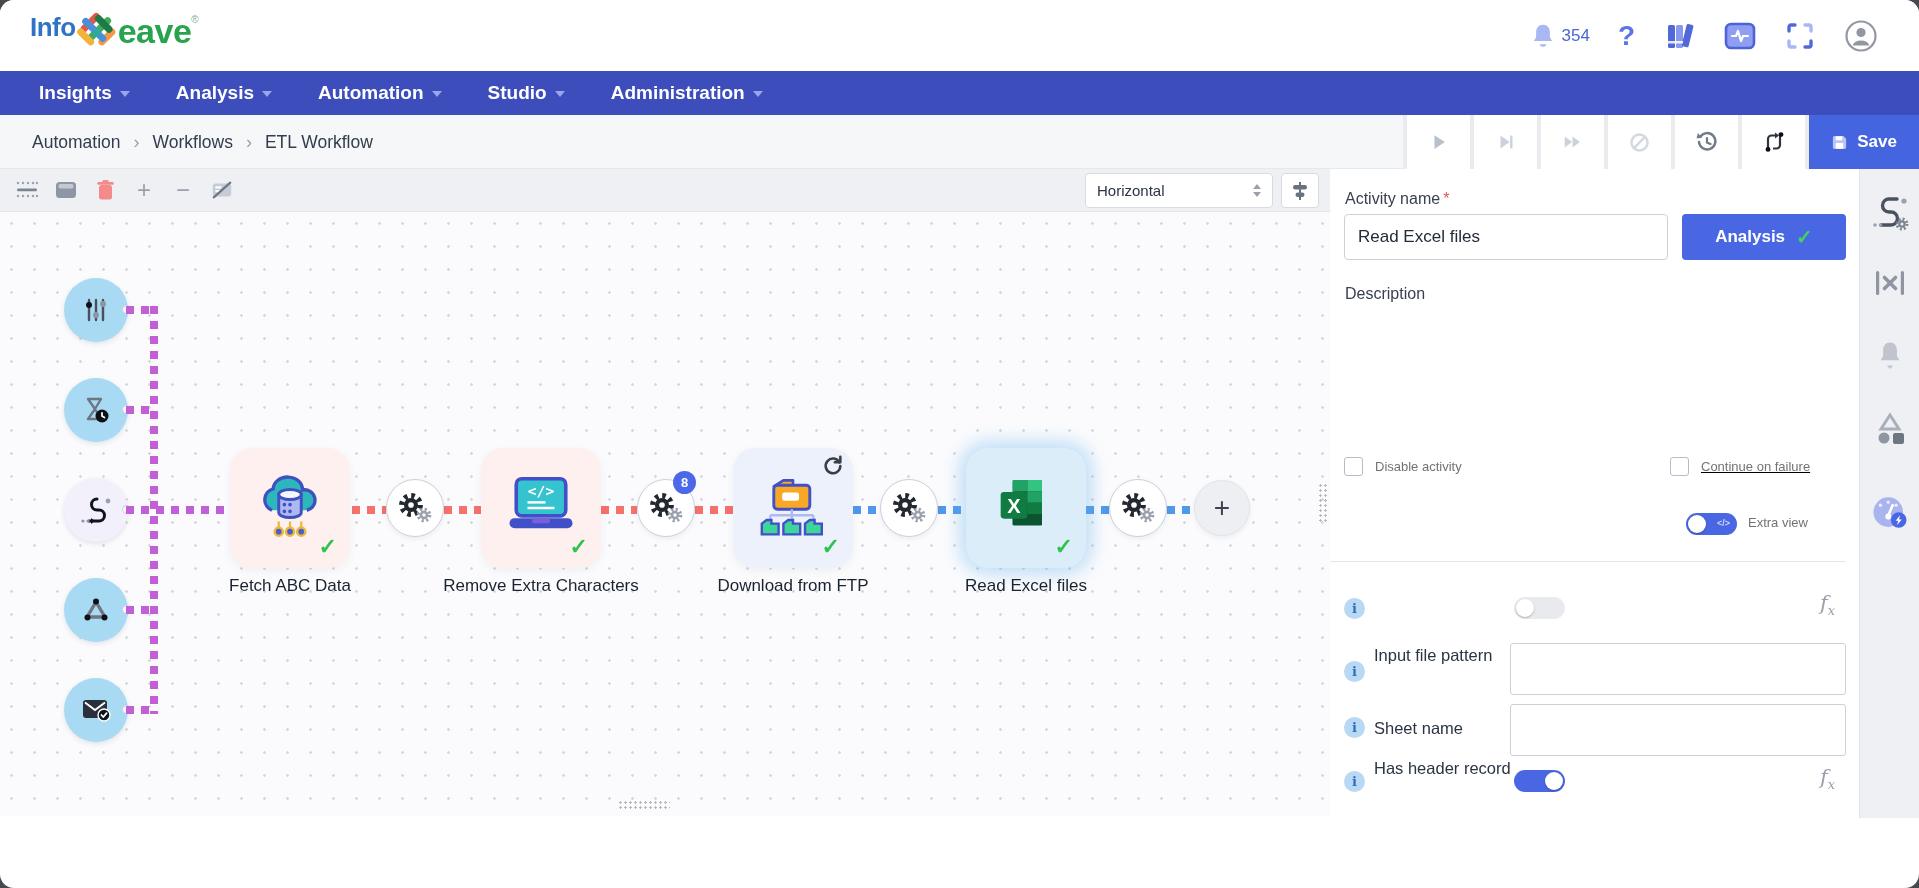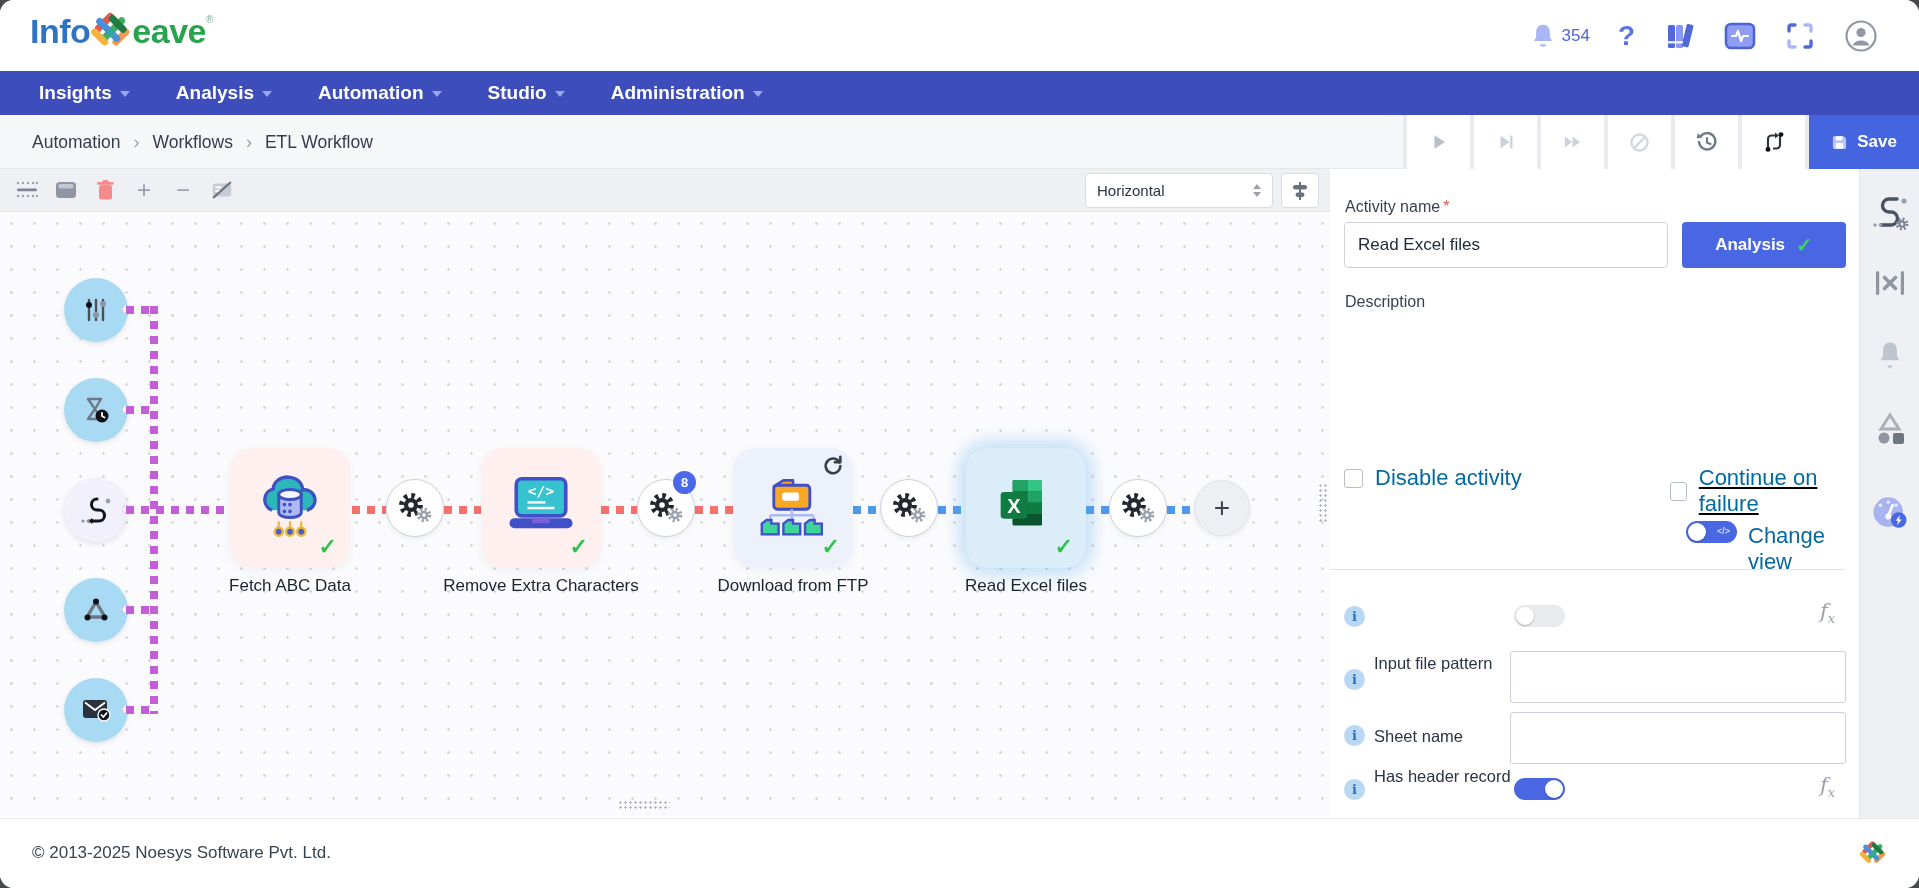--- a/index.html
+++ b/index.html
@@ -2,21 +2,21 @@
 <html><head>
 <meta charset="utf-8">
 <style>
   * { box-sizing: border-box; margin: 0; padding: 0; }
   html,body { width:1919px; height:888px; background:#46494e; font-family:"Liberation Sans",sans-serif; }
   .app { position:absolute; inset:0; background:#fff; border-radius:14px; overflow:hidden; }
 
   
   .topbar { position:absolute; left:0; top:0; right:0; height:71px; background:#fff; }
   .logo { position:absolute; left:30px; top:12px; display:flex; align-items:flex-start; }
-  .logo .p1 { font-size:34px; font-weight:700; color:#2f74c4; letter-spacing:-.5px; }
+  .logo .p1 { font-size:26px; font-weight:700; color:#2f74c4; letter-spacing:-.5px; }
   .logo .p2 { font-size:34px; font-weight:700; color:#28a44e; letter-spacing:-.5px; }
   .logo svg { margin:-4px -3px 0 -3px; }
   .logo .reg { font-size:10px; color:#8a9; margin-top:2px; }
   .hicons { position:absolute; right:40px; top:0; height:71px; display:flex; align-items:center; gap:28px; }
   .bellwrap { display:flex; align-items:center; gap:4px; }
   .bellcount { font-size:17px; color:#4b66d9; }
   .qmark { font-size:28px; font-weight:700; color:#5b76e8; }
 
   
   .navbar { position:absolute; left:0; top:71px; right:0; height:44px; background:#3d4dbb; display:flex; align-items:center; padding-left:39px; gap:46px; }
@@ -66,30 +66,30 @@
   .gearcircle .g2 { position:absolute; left:29px; top:27px; color:#9aa1ac; }
   .badge8 { position:absolute; top:-9px; right:-2px; width:23px; height:23px; border-radius:50%; background:#4a68e8; color:#fff; font-size:13px; font-weight:700; display:flex; align-items:center; justify-content:center; }
   .plusnode { position:absolute; left:1194px; top:268px; width:56px; height:56px; border-radius:50%; background:#edeff3; border:1px solid #e2e4e9; display:flex; align-items:center; justify-content:center; font-size:28px; color:#3c434e; cursor:pointer; box-shadow:0 2px 5px rgba(40,60,90,.08); }
   .refreshtr { position:absolute; top:7px; right:9px; }
   .grip-h { position:absolute; left:618px; bottom:5px; width:52px; height:11px;
     background-image:radial-gradient(circle,#b4b9c2 1.1px,transparent 1.3px); background-size:5px 5px; cursor:grab; }
   .grip-v { position:absolute; left:1318px; top:314px; width:11px; height:40px; z-index:5;
     background-image:radial-gradient(circle,#b4b9c2 1.1px,transparent 1.3px); background-size:5px 5px; cursor:grab; }
 
   
-  .panel { position:absolute; left:1330px; top:8px; width:529px; height:649px; background:#fff; }
+  .panel { position:absolute; left:1330px; top:0; width:529px; height:649px; background:#fff; }
   .plabel { position:absolute; font-size:16px; color:#38414f; }
   .req { color:#e2574c; margin-left:3px; }
   .name-input { position:absolute; left:14px; top:45px; width:324px; height:46px; border:1px solid #ccd1d9; border-radius:4px; font-size:17px; color:#212b3a; padding:0 13px; font-family:inherit; }
   .validate { position:absolute; left:352px; top:45px; width:164px; height:46px; background:#4a67e3; border:none; border-radius:4px; color:#fff; font-size:17px; font-weight:700; display:flex; align-items:center; justify-content:center; gap:11px; cursor:pointer; font-family:inherit; }
   .validate .vchk { color:#3fd45f; font-size:20px; font-weight:900; }
   .desc { position:absolute; left:14px; top:141px; width:502px; height:150px; border:1px solid #ccd1d9; border-radius:3px; font-size:16px; color:#212b3a; padding:11px 13px; resize:none; font-family:inherit; }
   .cbgroup { position:absolute; top:288px; display:flex; align-items:center; gap:12px; }
   .cbox { width:19px; height:19px; border:1.5px solid #b6bdc9; border-radius:3px; background:#fff; cursor:pointer; }
-  .cblabel { font-size:22px; color:#0369a1; }
+  .cblabel { font-size:13px; color:#737373; }
   .toggle { position:relative; width:51px; height:22px; border-radius:11px; cursor:pointer; }
   .toggle .knob { position:absolute; top:2px; width:18px; height:18px; background:#fff; border-radius:50%; box-shadow:0 1px 2px rgba(0,0,0,.25); }
   .toggle.on { background:#4a67e3; } .toggle.on .knob { left:31px; }
   .toggle.off { background:#e8eaee; } .toggle.off .knob { left:2px; }
   .toggle.codeview { background:#4a67e3; } .toggle.codeview .knob { left:2px; }
   .toggle.codeview::after { content:"</>"; position:absolute; right:7px; top:5px; font-size:9px; color:#cdd6fa; font-weight:700; }
   .pdivider { position:absolute; left:0; top:392px; width:516px; height:1px; background:#e4e6e9; }
   .ibadge { position:absolute; width:21px; height:21px; border-radius:50%; background:#b9d8f4; color:#2b6fc0; font-size:13px; font-weight:700; font-family:"DejaVu Serif",serif; display:flex; align-items:center; justify-content:center; }
   .flabel { position:absolute; left:44px; width:146px; font-size:16.5px; color:#2b3443; line-height:26px; }
   .finput { position:absolute; left:180px; width:336px; height:52px; border:1px solid #ccd1d9; border-radius:3px; font-size:16px; padding:0 12px; font-family:inherit; color:#212b3a; }
@@ -537,21 +537,21 @@
         <span class="cblabel">Disable activity</span>
       </div>
       <div class="cbgroup" style="left:340px;text-decoration:underline;">
         <span class="cbox"></span>
         <span class="cblabel">Continue on failure</span>
       </div>
 
       <div class="toggle codeview" style="position:absolute; left:356px; top:344px;">
           <span class="knob"></span>
         </div>
-      <div class="cblabel" style="position:absolute; left:418px; top:346px;">Change view</div>
+      <div class="cblabel" style="position:absolute; left:418px; top:346px;">Extra view</div>
 
       <div class="pdivider"></div>
 
       <span class="ibadge" style="left:14px; top:429px;">i</span>
       <div class="toggle off" style="position:absolute; left:184px; top:428px;">
           <span class="knob"></span>
         </div>
       <span class="fx" style="top:422px;"><span>f</span><sub>x</sub></span>
 
       <span class="ibadge" style="left:14px; top:492px;">i</span>
@@ -621,19 +621,13 @@
             </g>
           <line x1="21" y1="25" x2="26" y2="13" stroke="#fff" stroke-width="3" stroke-linecap="round"></line>
           <circle cx="21" cy="26" r="3.4" fill="#fff"></circle>
           <circle cx="33" cy="30" r="9" fill="#4a67e3"></circle>
           <path d="M34.5 24.5 L29.5 31 h3 l-1.5 5 l5.5-6.5 h-3 Z" fill="#fff"></path>
         </svg>
       </div>
     </div>
   </div>
 
-  <footer class="footer">
-    <span class="copyright">© 2013-2025 Noesys Software Pvt. Ltd.</span>
-    <svg class="fmark" width="32" height="32" viewBox="0 0 48 48">
-        <use href="#weave"></use>
-      </svg>
-  </footer>
 </div>
 
 </body></html>

